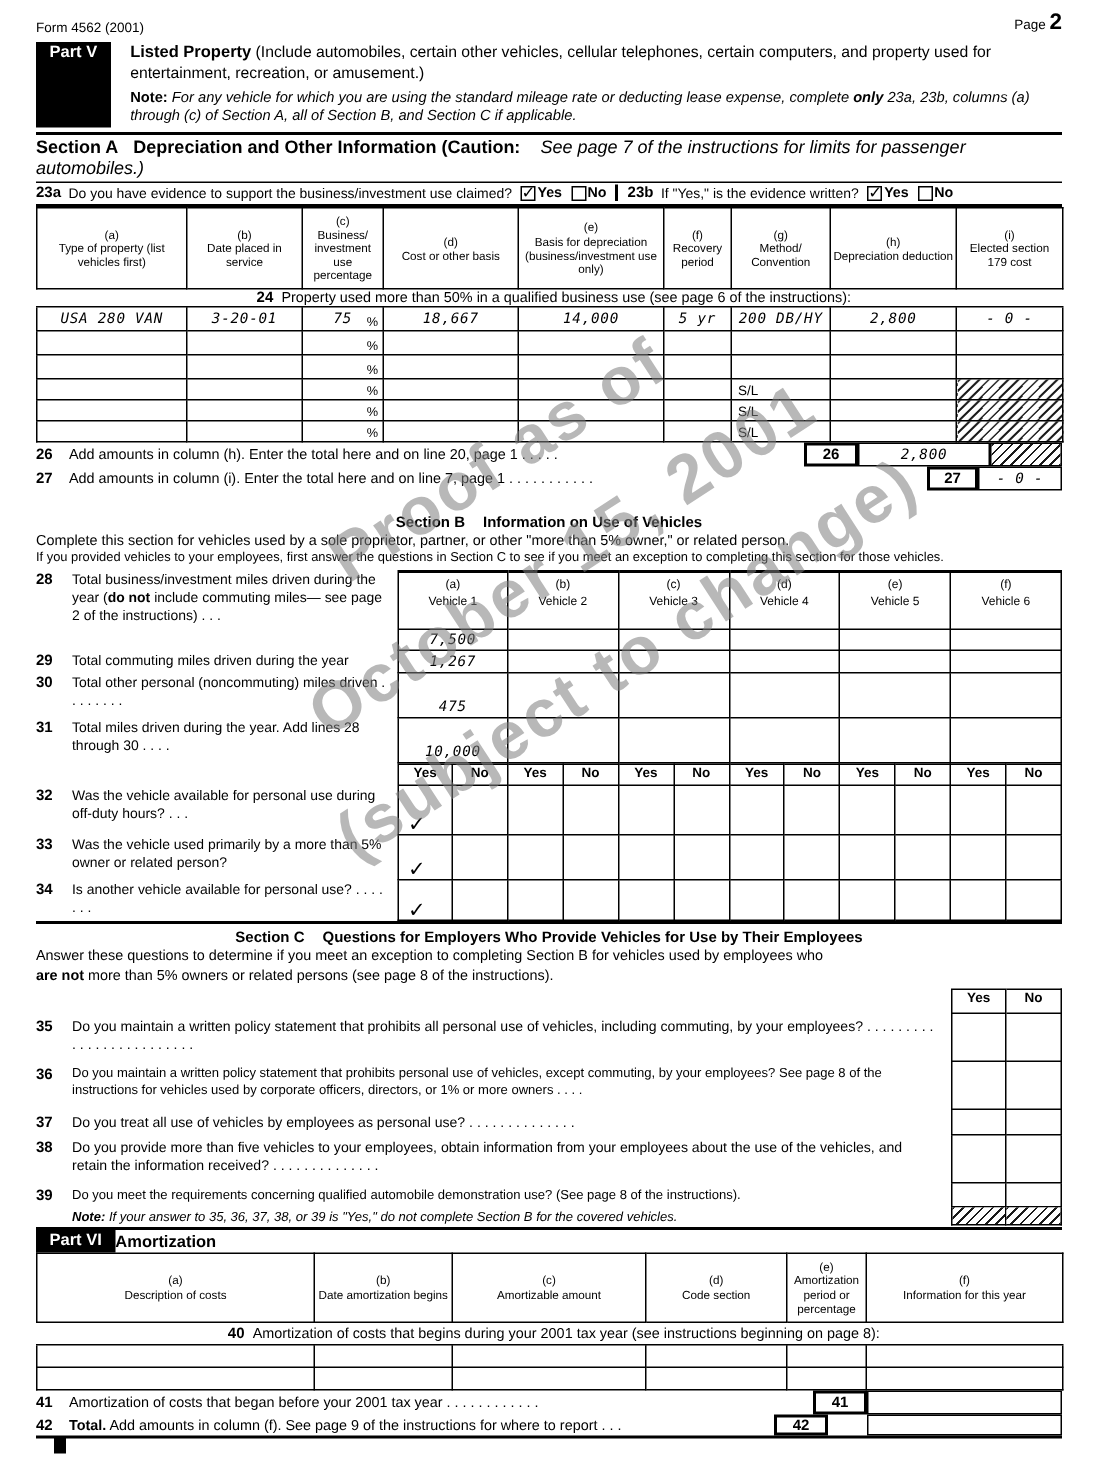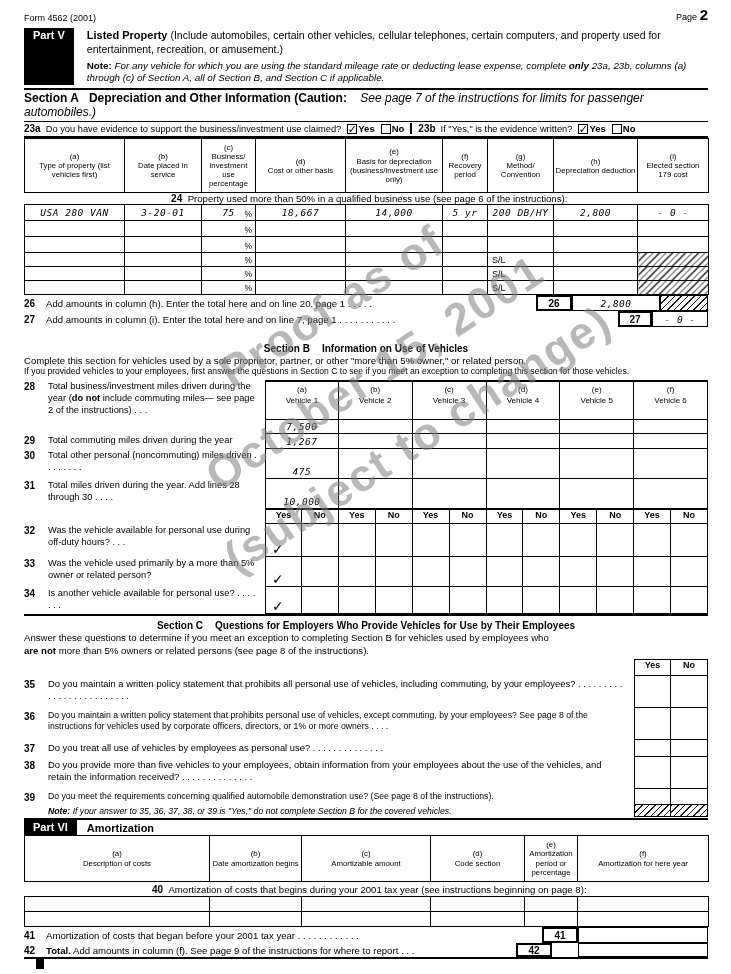--- a/index.html
+++ b/index.html
@@ -91,21 +91,21 @@
   grid-template-rows:17px 32px 32px 17px 32px 16px 12px; width:684px; margin-top:2px; }
 .sc-grid .q { grid-column:1; font-size:9.4px; line-height:1.3; position:relative; padding:2px 10px 0 24px; }
 .sc-grid .q b.n { position:absolute; left:0; top:2px; font-size:10px; }
 .sc-grid .q.small { font-size:8.7px; }
 .sc-grid .nrow { font-size:9px; padding-top:1px; }
 .sc-grid .nrow .bi { font-weight:bold; }
 .sc-grid .nrow .it { font-style:italic; }
 .ct { border-top:1.5px solid #000; }
 
 
-.band6 { border-top:2px solid #000; padding:0; margin-top:1px; display:flex; align-items:center; gap:10px; }
+.band6 { border-top:2px solid #000; padding:0; margin-top:1px; display:flex; align-items:center; gap:0; }
 .band6 .bt { font-weight:bold; font-size:11px; }
 table.t6 { border-collapse:collapse; table-layout:fixed; width:684px; }
 table.t6 th, table.t6 td { border:1px solid #000; text-align:center; vertical-align:middle; padding:0; }
 table.t6 th { font-weight:normal; font-size:7.8px; line-height:1.2; padding:2px 2px; height:46px; }
 table.t6 td { height:15px; }
 .l4142 { display:flex; align-items:stretch; height:16px; font-size:9.6px; }
 .l4142 .txt { flex:1; display:flex; align-items:center; }
 .l4142 .txt b.n { display:inline-block; width:22px; font-size:10px; }
 .w130 { width:130px; }
 .thickb { border-bottom:2px solid #000;gap:26px; }
@@ -526,21 +526,21 @@
       <th>
             <div>(d)</div>
             <div>Code section</div>
           </th>
       <th>
             <div>(e)</div>
             <div>Amortization period or percentage</div>
           </th>
       <th>
             <div>(f)</div>
-            <div>Amortization for here year</div>
+            <div>Information for this year</div>
           </th>
     </tr>
     <tr>
           <td class="lab" colspan="6" style="text-align:center;font-size:9.6px;border-left:none;border-right:none;"><b style="display:inline-block;width:22px;font-size:10px;">40</b><span>Amortization of costs that begins during your 2001 tax year (see instructions beginning on page 8):</span></td>
         </tr>
     <tr>
       <td></td>
       <td></td>
       <td></td>
       <td></td>

